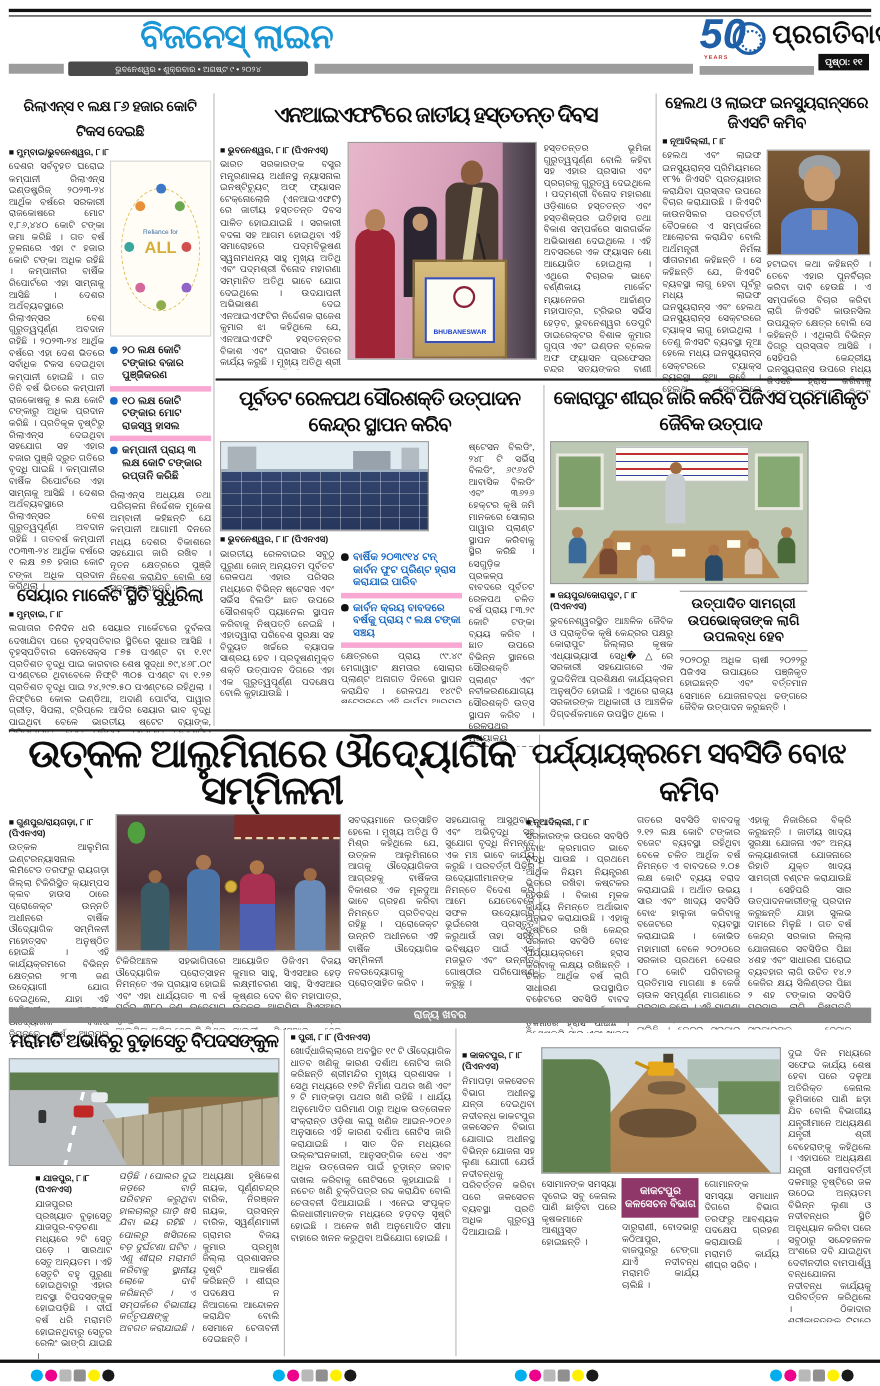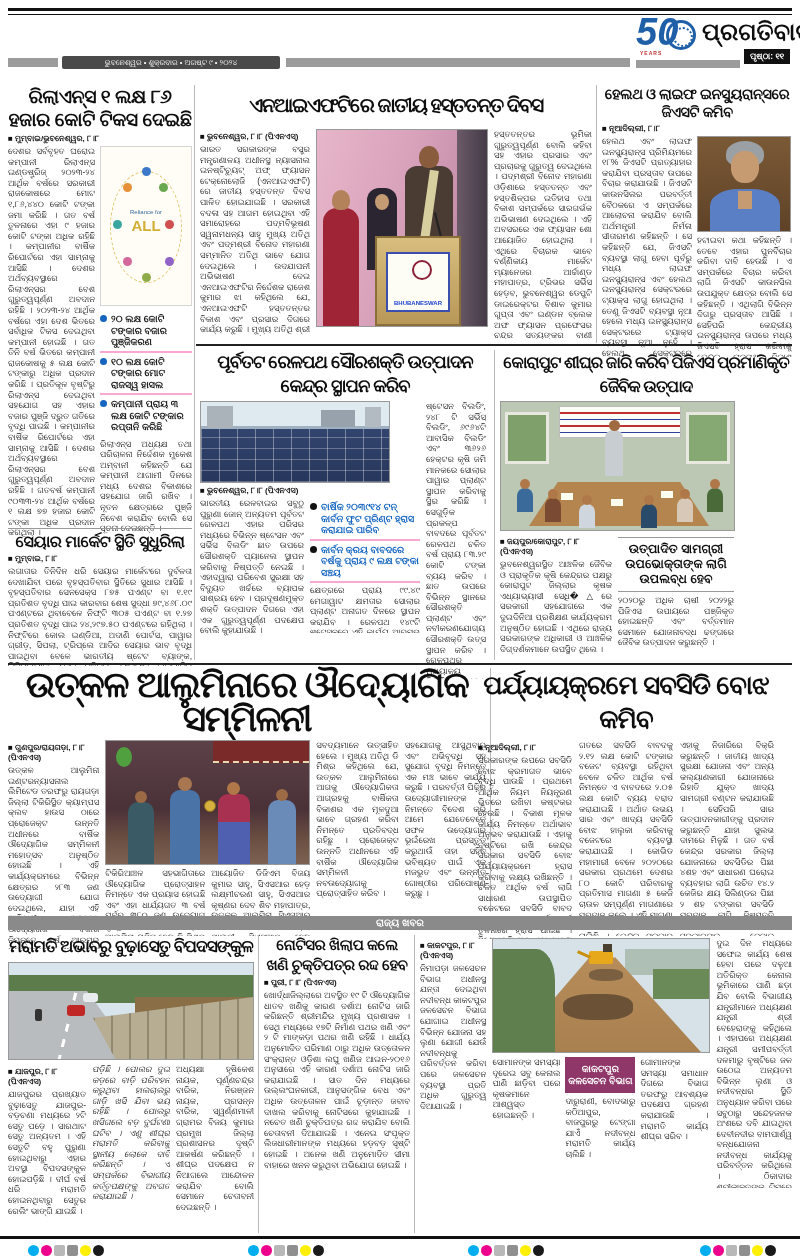--- a/index.html
+++ b/index.html
@@ -24,21 +24,21 @@
   .bemblem:before { content:""; position:absolute; left:4px; top:4px; width:16px; height:16px; border:2px dotted #1f5fa8; border-radius:50%; }
   .bname { position:absolute; left:66px; top:6px; font-size:24px; font-weight:bold; color:#0d0d0d; }
   .pagebox { position:absolute; left:744px; top:49px; background:#111; color:#fff; font-size:8.5px; font-weight:bold; padding:2px 6px; }
 
   
   h2 { color:#0d0d0d; font-weight:bold; text-align:center; letter-spacing:-0.5px; }
   .byline { font-size:8px; font-weight:bold; color:#111; margin:3px 0 2px 0; }
   .body { font-size:8.5px; line-height:10.6px; text-align:justify; color:#1c1c1c; overflow:hidden; }
   .band { position:absolute; left:8px; width:784px; }
   .col { position:absolute; top:0; }
-  .bul { display:flex; gap:4px; padding:3px 0; border-bottom:2px solid #f9a8d4; align-items:flex-start; }
+  .bul { display:flex; gap:4px; padding:3px 0; border-bottom:5px solid #f9a8d4; align-items:flex-start; }
   .bul:last-child { border-bottom:none; }
   .bdot { width:7px; height:7px; border-radius:50%; flex:0 0 7px; margin-top:2px; }
   .bul .t { font-size:9.5px; line-height:11.5px; font-weight:bold; }
   .photo { position:relative; overflow:hidden; border:1px solid #999; }
 
   
   .rgraph { position:relative; width:92px; height:160px; border:1px solid #d5d5d5; background:#fffdf6; overflow:hidden; }
   .rg-ring { position:absolute; left:9px; top:24px; width:72px; height:112px; border:1px dashed #e0c46a; border-radius:50%; }
   .rg-t1 { position:absolute; left:0; top:62px; width:100%; text-align:center; font-size:6px; color:#3a6aa0; }
   .rg-t2 { position:absolute; left:0; top:70px; width:100%; text-align:center; font-size:15px; font-weight:bold; color:#d4af37; }
@@ -140,36 +140,37 @@
   .dots { position:absolute; top:1245px; display:flex; gap:2px; }
   .dots i { width:11px; height:11px; border-radius:50%; display:block; }
 </style>
 </head>
 <body>
 
 <div class="page">
 
   <div class="toprule"></div>
 
+  <div class="masthead">ବିଜନେସ୍ ଲାଇନ</div>
   <div class="gbar" style="left:8px;width:50px;"></div>
   <div class="datebar">ଭୁବନେଶ୍ୱର • ଶୁକ୍ରବାର • ଅଗଷ୍ଟ ୯ • ୨୦୨୪</div>
   <div class="gbar" style="left:286px;width:344px;"></div>
   <div class="brand">
     <span class="b50">50</span>
     <span class="byears">YEARS</span>
     <span class="bemblem"></span>
     <span class="bname">ପ୍ରଗତିବାଦୀ</span>
   </div>
   <div class="gbar" style="left:636px;top:60px;width:104px;height:8px;"></div>
   <div class="pagebox">ପୃଷ୍ଠା: ୧୧</div>
 
   <div class="band" style="top:85px;height:258px;">
 
     <div class="col" style="left:0;width:184px;height:258px;">
-      <h2 style="font-size:19px;line-height:23px;">ରିଲାଏନ୍ସ ୧ ଲକ୍ଷ ୮୬ ହଜାର କୋଟି ଟିକସ ଦେଇଛି</h2>
+      <h2 style="font-size:13px;line-height:23px;">ରିଲାଏନ୍ସ ୧ ଲକ୍ଷ ୮୬ ହଜାର କୋଟି ଟିକସ ଦେଇଛି</h2>
       <div class="byline">■ ମୁମ୍ବାଇ/ଭୁବନେଶ୍ୱର, ୮।୮</div>
       <div style="display:flex;gap:5px;">
         <div class="body" style="width:87px;height:438px;">ଦେଶର ସର୍ବବୃହତ ଘରୋଇ କମ୍ପାନୀ ରିଲାଏନ୍ସ ଇଣ୍ଡଷ୍ଟ୍ରିଜ୍ ୨୦୨୩-୨୪ ଆର୍ଥିକ ବର୍ଷରେ ସରକାରୀ ରାଜକୋଷରେ ମୋଟ ୧,୮୬,୪୪୦ କୋଟି ଟଙ୍କା ଜମା କରିଛି । ଗତ ବର୍ଷ ତୁଳନାରେ ଏହା ୯ ହଜାର କୋଟି ଟଙ୍କା ଅଧିକ ରହିଛି । କମ୍ପାନୀର ବାର୍ଷିକ ରିପୋର୍ଟରେ ଏହା ସାମ୍ନାକୁ ଆସିଛି । ଦେଶର ଅର୍ଥବ୍ୟବସ୍ଥାରେ ରିଲାଏନ୍ସର ବେଶ ଗୁରୁତ୍ୱପୂର୍ଣ୍ଣ ଅବଦାନ ରହିଛି । ୨୦୨୩-୨୪ ଆର୍ଥିକ ବର୍ଷରେ ଏହା ଦେଶ ଭିତରେ ସର୍ବାଧିକ ଟିକସ ଦେଇଥିବା କମ୍ପାନୀ ହୋଇଛି । ଗତ ତିନି ବର୍ଷ ଭିତରେ କମ୍ପାନୀ ରାଜକୋଷକୁ ୫ ଲକ୍ଷ କୋଟି ଟଙ୍କାରୁ ଅଧିକ ପ୍ରଦାନ କରିଛି । ପ୍ରତିକୂଳ ବୃଷ୍ଟିରୁ ରିଲାଏନ୍ସ ଦେଇଥିବା ସହଯୋଗ ସହ ଏହାର ବଜାର ପୁଞ୍ଜି ଦ୍ରୁତ ଗତିରେ ବୃଦ୍ଧି ପାଇଛି । କମ୍ପାନୀର ବାର୍ଷିକ ରିପୋର୍ଟରେ ଏହା ସାମ୍ନାକୁ ଆସିଛି । ଦେଶର ଅର୍ଥବ୍ୟବସ୍ଥାରେ ରିଲାଏନ୍ସର ବେଶ ଗୁରୁତ୍ୱପୂର୍ଣ୍ଣ ଅବଦାନ ରହିଛି । ଗତବର୍ଷ କମ୍ପାନୀ ୯୦୩୩-୨୪ ଆର୍ଥିକ ବର୍ଷରେ ୧ ଲକ୍ଷ ୭୭ ହଜାର କୋଟି ଟଙ୍କା ଅଧିକ ପ୍ରଦାନ କରିଥିଲା ।</div>
         <div style="width:92px;">
           <div class="rgraph">
             <div class="rg-ring"></div>
             <div class="rg-d" style="left:64px;top:73px;background:#d05050;"></div>
             <div class="rg-d" style="left:58px;top:36px;background:#6aa84f;"></div>
             <div class="rg-d" style="left:41px;top:20px;background:#3d78c8;"></div>
             <div class="rg-d" style="left:22px;top:36px;background:#e69138;"></div>
@@ -377,42 +378,41 @@
       <h2 style="font-size:17px;line-height:24px;letter-spacing:-1px;">ମରାମତି ଅଭାବରୁ ବୁଢ଼ାସେତୁ ବିପଦସଙ୍କୁଳ</h2>
       <div class="photo bphoto" style="margin-top:3px;">
         <div class="bp-trees"></div>
         <div class="bp-river"></div>
         <div class="bp-road"></div>
         <div class="bp-bike"></div>
         <div class="bp-car"></div>
         <div class="bp-car2"></div>
         <div class="bp-parapet"></div>
       </div>
-      <div style="display:flex;gap:6px;margin-top:4px;">
+      <div style="display:flex;gap:6px;margin-top:4px;margin-left:24px;">
         <div style="width:78px;">
           <div class="byline">■ ଯାଜପୁର, ୮।୮ (ପିଏନଏସ)</div>
           <div class="body" style="height:148px;">ଯାଜପୁରର ପ୍ରଖ୍ୟାତ ବୁଢ଼ାସେତୁ ଯାଜପୁର-ବଡ଼ଚଣା ମଧ୍ୟରେ ୨ଟି ସେତୁ ପଡ଼େ । ସାରଥାଟ ସେତୁ ଅନ୍ୟତମ । ଏହି ସେତୁଟି ବହୁ ପୁରୁଣା ହୋଇଥିବାରୁ ଏହାର ଅବସ୍ଥା ବିପଦସଙ୍କୁଳ ହୋଇପଡ଼ିଛି । ଦୀର୍ଘ ବର୍ଷ ଧରି ମରାମତି ହୋଇନଥିବାରୁ ସେତୁର ରେଲିଂ ଭାଙ୍ଗି ଯାଇଛି ।</div>
         </div>
         <div class="body" style="width:78px;height:162px;font-style:italic;">ପଡ଼ିଛି । ପୋଲର ଦୁଇ କଡ଼ରେ ବାଡ଼ି ପରିବହନ କରୁଥିବା ହାଲଚାଲରୁ ଗାଡ଼ି ଖସି ଯିବା ଭୟ ରହିଛି । ପୋଲରୁ ଖସିଗଲେ ବଡ଼ ଦୁର୍ଘଟଣା ଘଟିବ । ଏଣୁ ଶୀଘ୍ର ମରାମତି କରିବାକୁ ସ୍ଥାନୀୟ ଲୋକେ ଦାବି କରିଛନ୍ତି । ଏ ସମ୍ପର୍କରେ ବିଭାଗୀୟ କର୍ତ୍ତୃପକ୍ଷଙ୍କୁ ଅବଗତ କରାଯାଇଛି ।</div>
         <div class="body" style="width:78px;height:162px;">ଅଧ୍ୟକ୍ଷା ହୃଷିକେଶ ନାୟକ, ପୂର୍ଣ୍ଣଚନ୍ଦ୍ର ବାରିକ, ନିରଞ୍ଜନ ନାୟକ, ପ୍ରସନ୍ନ ବାରିକ, ସ୍ୱର୍ଣ୍ଣମାଳୀ ଗ୍ରାମର ବିଜୟ କୁମାର ପ୍ରମୁଖ ଜିଲ୍ଲା ପ୍ରଶାସନର ଦୃଷ୍ଟି ଆକର୍ଷଣ କରିଛନ୍ତି । ଶୀଘ୍ର ପଦକ୍ଷେପ ନ ନିଆଗଲେ ଆନ୍ଦୋଳନ କରାଯିବ ବୋଲି ସେମାନେ ଚେତାବନୀ ଦେଇଛନ୍ତି ।</div>
       </div>
     </div>
 
     <div class="vr" style="left:250px;top:0;height:298px;"></div>
 
     <div class="col" style="left:256px;width:146px;height:298px;">
-      <h2 style="font-size:15px;line-height:20px;">ନୋଟିସର ଖିଲାପ କଲେ ଖଣି ଚୁକ୍ତିପତ୍ର ରଦ୍ଦ ହେବ</h2>
       <div class="byline">■ ପୁରୀ, ୮।୮ (ପିଏନଏସ)</div>
       <div class="body" style="height:238px;">ଖୋର୍ଦ୍ଧାଜିଲ୍ଲାରେ ଅବସ୍ଥିତ ୧୯ ଟି ଔଦ୍ୟୋଗିକ ଧାତବ ଖଣିକୁ କାରଣ ଦର୍ଶାଅ ନୋଟିସ ଜାରି କରିଛନ୍ତି ଶ୍ରୀମନ୍ଦିର ମୁଖ୍ୟ ପ୍ରଶାସକ । ସେଥି ମଧ୍ୟରେ ୧୭ଟି ନିର୍ମାଣ ପଥର ଖଣି ଏବଂ ୨ ଟି ମାଙ୍କଡ଼ା ପଥର ଖଣି ରହିଛି । ଧାର୍ଯ୍ୟ ଅନୁମୋଦିତ ପରିମାଣ ଠାରୁ ଅଧିକ ଉତ୍ତୋଳନ ସଂକ୍ରାନ୍ତ ଓଡ଼ିଶା ଲଘୁ ଖଣିଜ ଆଇନ-୨୦୧୬ ଅନୁସାରେ ଏହି କାରଣ ଦର୍ଶାଅ ନୋଟିସ ଜାରି କରାଯାଇଛି । ସାତ ଦିନ ମଧ୍ୟରେ ଉଲ୍ଲଂଘନକାରୀ, ଆନୁସଙ୍ଗିକ ବେଧ ଏବଂ ଅଧିକ ଉତ୍ତୋଳନ ପାଇଁ ଚୂଡ଼ାନ୍ତ ଜବାବ ଦାଖଲ କରିବାକୁ ନୋଟିସରେ କୁହାଯାଇଛି । ନଚେତ ଖଣି ଚୁକ୍ତିପତ୍ର ରଦ୍ଦ କରାଯିବ ବୋଲି ଚେତାବନୀ ଦିଆଯାଇଛି । ଏନେଇ ସଂପୃକ୍ତ ଲିଜଧାରୀମାନଙ୍କ ମଧ୍ୟରେ ହଡ଼ବଡ଼ ସୃଷ୍ଟି ହୋଇଛି । ଅନେକ ଖଣି ଅନୁମୋଦିତ ସୀମା ବାହାରେ ଖନନ କରୁଥିବା ଅଭିଯୋଗ ହୋଇଛି ।</div>
     </div>
 
     <div class="vr" style="left:406px;top:0;height:298px;"></div>
 
     <div class="col" style="left:412px;width:372px;height:298px;">
-      <div style="display:flex;gap:6px;margin-top:3px;">
+      <div style="display:flex;gap:6px;margin-top:17px;">
         <div style="width:72px;">
           <div class="byline">■ କାକଟପୁର, ୮।୮ (ପିଏନଏସ)</div>
           <div class="body" style="height:238px;font-family:Liberation Serif, serif;">ନିମାପଡ଼ା ଜଳସେଚନ ବିଭାଗ ଅଧୀନସ୍ଥ ଯନ୍ତା ଦେଇଥିବା ନଦୀବନ୍ଧ କାକଟପୁର ଜଳସେଚନ ବିଭାଗ ଯୋଗାଇ ଅଧୀନସ୍ଥ ବିଭିନ୍ନ ଯୋଜନା ସହ ଲୁଣା ଯୋଗୀ ଯେଉଁ ନଦୀବନ୍ଧକୁ ପରିବର୍ତ୍ତନ କରିବା ପରେ ଜଳସେଚନ ବ୍ୟବସ୍ଥା ପ୍ରତି ଅଧିକ ଗୁରୁତ୍ୱ ଦିଆଯାଇଛି ।</div>
         </div>
         <div style="width:218px;">
           <div class="photo ephoto">
             <div class="ep-water"></div>
             <div class="ep-greenR"></div>
             <div class="ep-road"></div>
             <div class="ep-greenL"></div>

